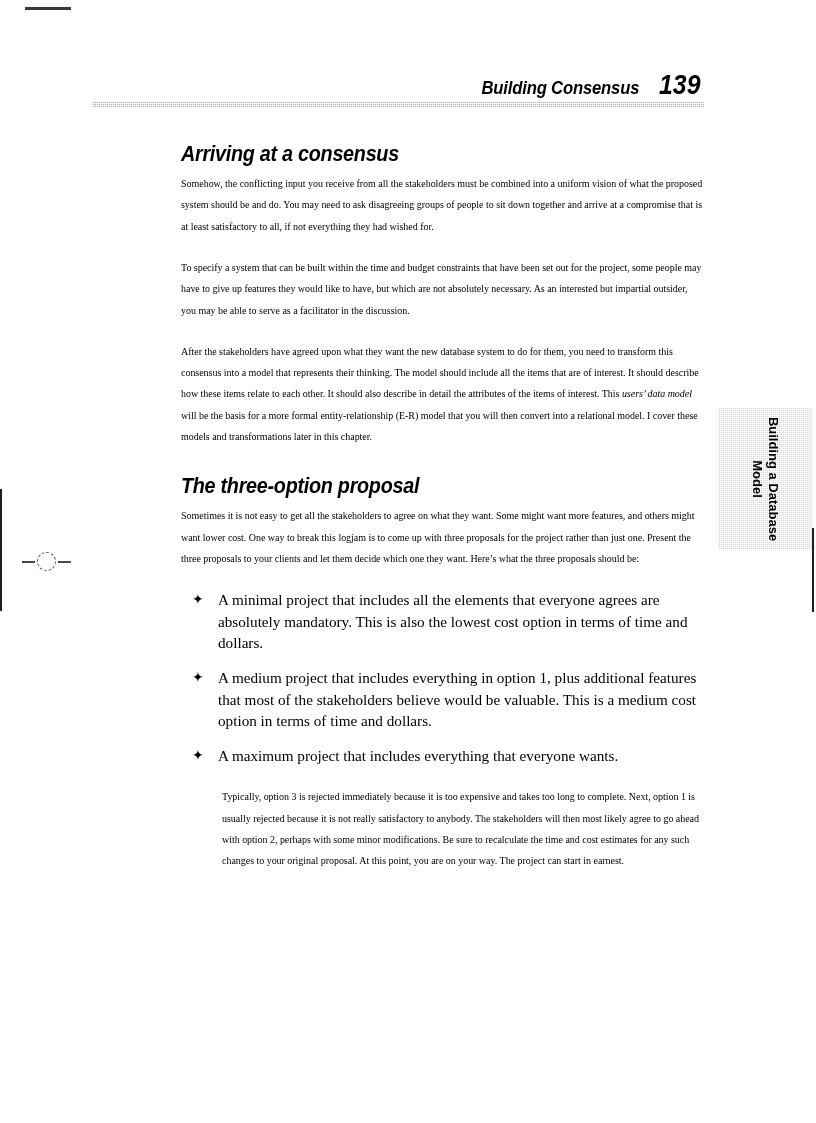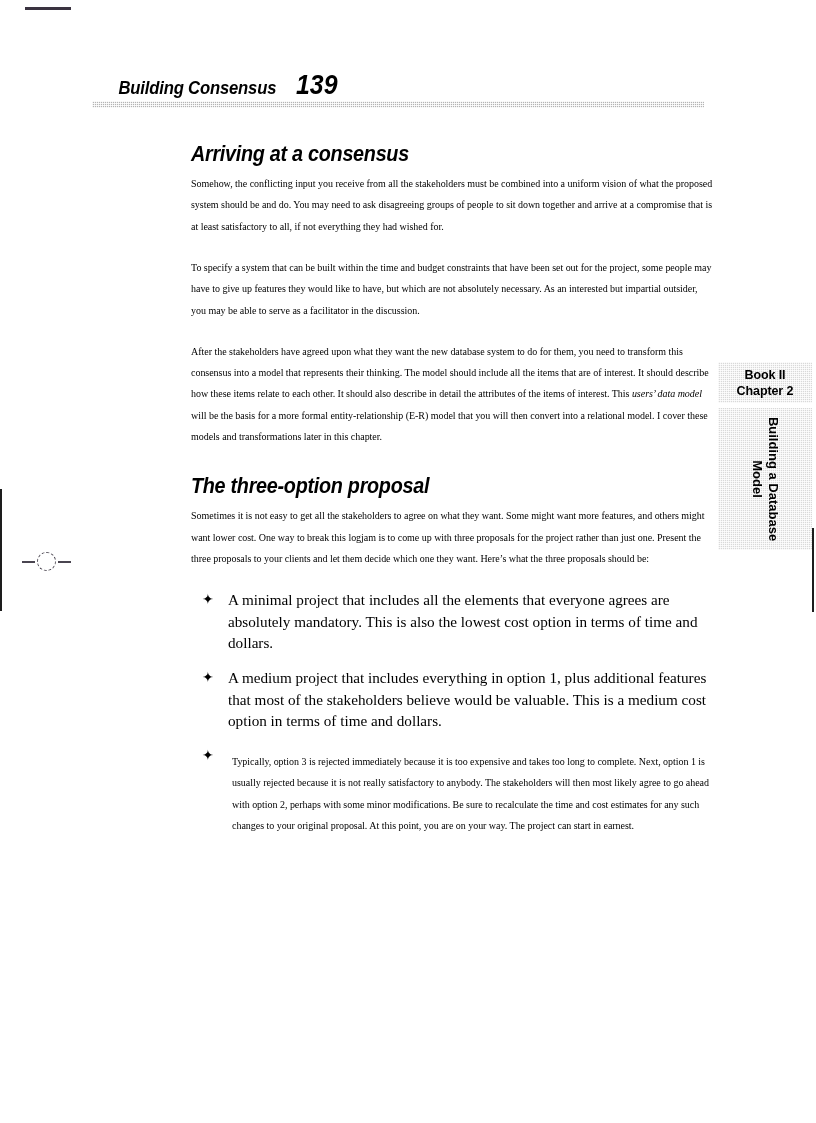--- a/index.html
+++ b/index.html
@@ -71,23 +71,24 @@
     width: 13px;
     height: 2px;
     background: #4a4550;
   }
   .reg-mark .tick-l { left: 0px; }
   .reg-mark .tick-r { left: 36px; }
 
   
   .running-head {
     position: absolute;
-    left: 101px;
+    left: 92px;
     top: 70px;
     width: 612px;
+    text-align: right;
     white-space: nowrap;
   }
   .rh-title {
     font-family: "Liberation Sans", sans-serif;
     font-weight: bold;
     font-style: italic;
     font-size: 18.5px;
     letter-spacing: -0.2px;
     transform: scaleX(0.9);
     transform-origin: right center;
@@ -113,21 +114,21 @@
     height: 7px;
     background-color: #b4b4b4;
     background-image:
       repeating-linear-gradient(0deg, rgba(255,255,255,0.85) 0 1px, rgba(255,255,255,0) 1px 2px),
       repeating-linear-gradient(90deg, rgba(255,255,255,0.8) 0 1px, rgba(255,255,255,0) 1px 2px);
   }
 
   
   .col {
     position: absolute;
-    left: 191px;
+    left: 181px;
     top: 142px;
     width: 523px;
   }
 
   h2.sec-head {
     font-family: "Liberation Sans", sans-serif;
     font-weight: bold;
     font-style: italic;
     font-size: 21.5px;
     margin: 0 0 7px 0;
@@ -259,31 +260,28 @@
       <li>
         <span class="bullet-glyph">✦</span>
         <span>A minimal project that includes all the elements that everyone agrees are absolutely mandatory. This is also the lowest cost option in terms of time and dollars.</span>
       </li>
       <li>
         <span class="bullet-glyph">✦</span>
         <span>A medium project that includes everything in option 1, plus additional features that most of the stakeholders believe would be valuable. This is a medium cost option in terms of time and dollars.</span>
       </li>
       <li>
         <span class="bullet-glyph">✦</span>
+        <span>A maximum project that includes everything that everyone wants.</span>
       </li>
     </ul>
 
     <p class="body">Typically, option 3 is rejected immediately because it is too expensive and takes too long to complete. Next, option 1 is usually rejected because it is not really satisfactory to anybody. The stakeholders will then most likely agree to go ahead with option 2, perhaps with some minor modifications. Be sure to recalculate the time and cost estimates for any such changes to your original proposal. At this point, you are on your way. The project can start in earnest.</p>
 
   </div>
 
-  <div class="tab-top">
-    <span>Book II</span>
-    <span>Chapter 2</span>
-  </div>
 
   <div class="tab-body">
     <div class="vert-label">
       <span>Building a Database</span>
       <span class="l2">Model</span>
     </div>
   </div>
 
 </div>
 

